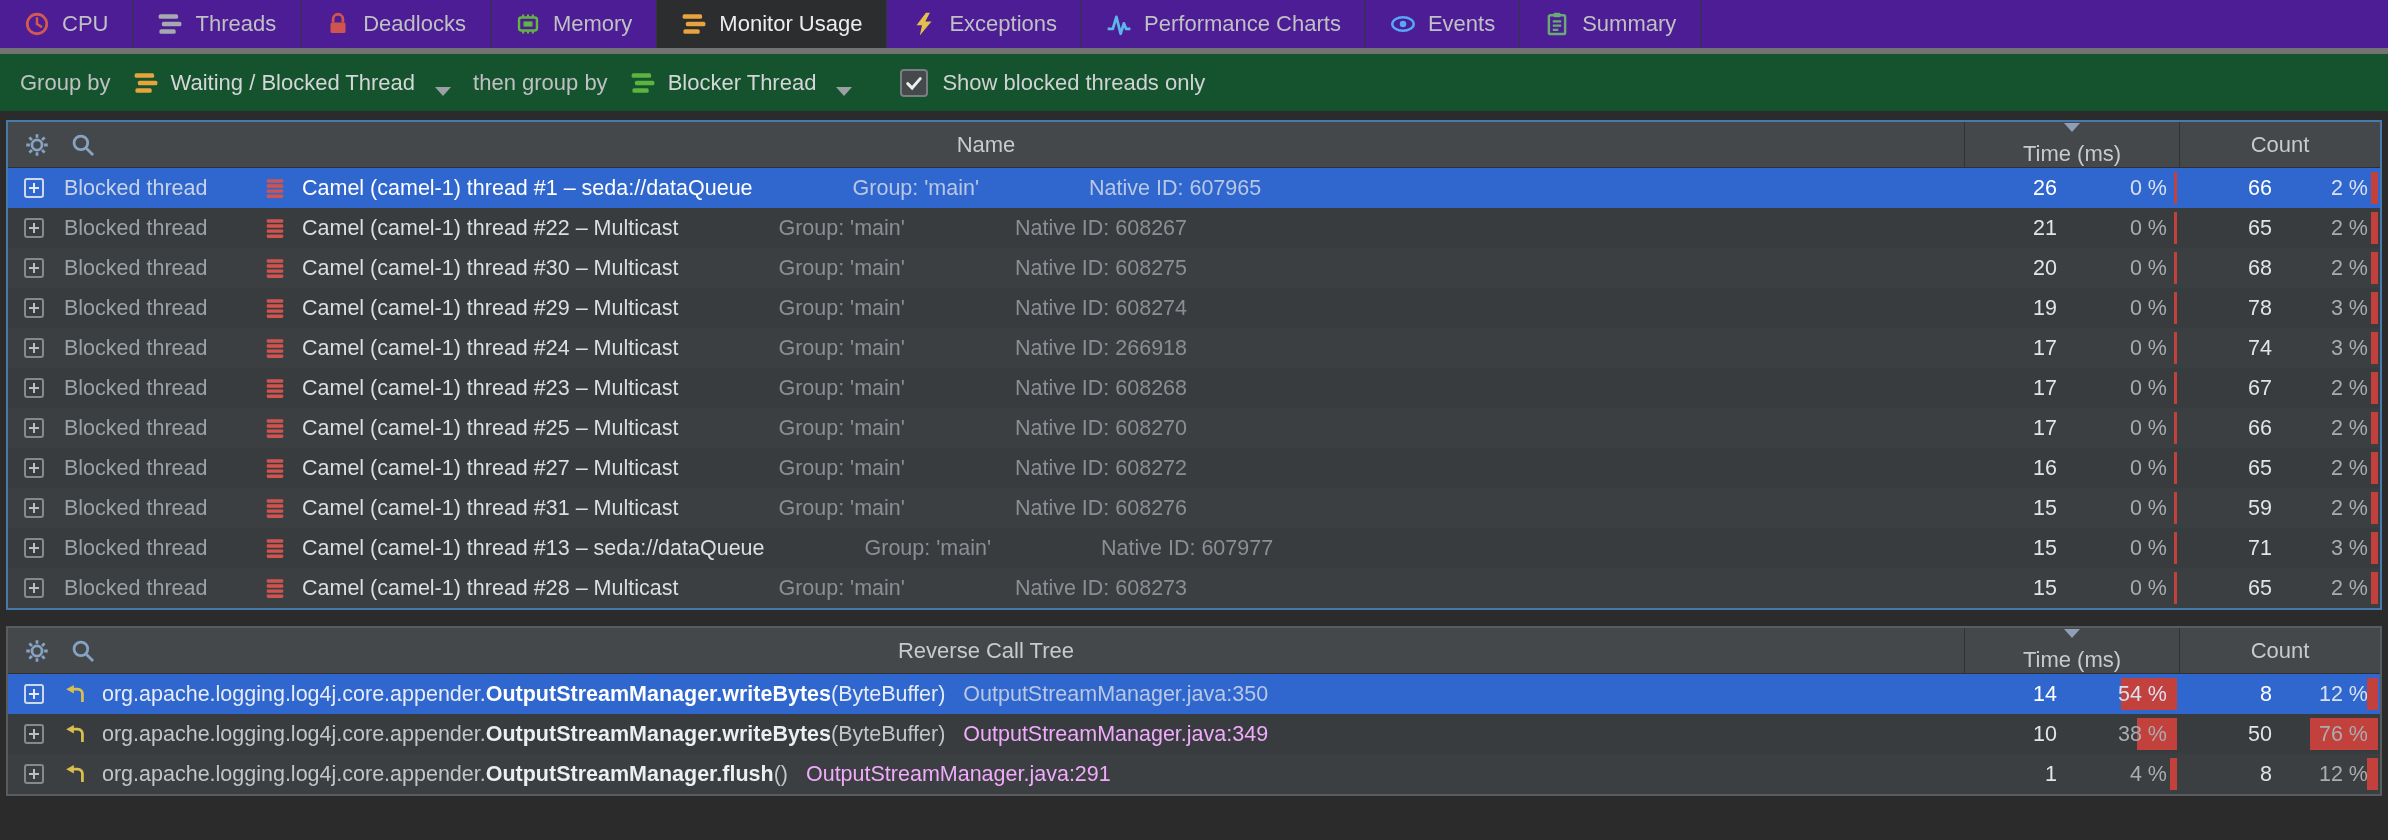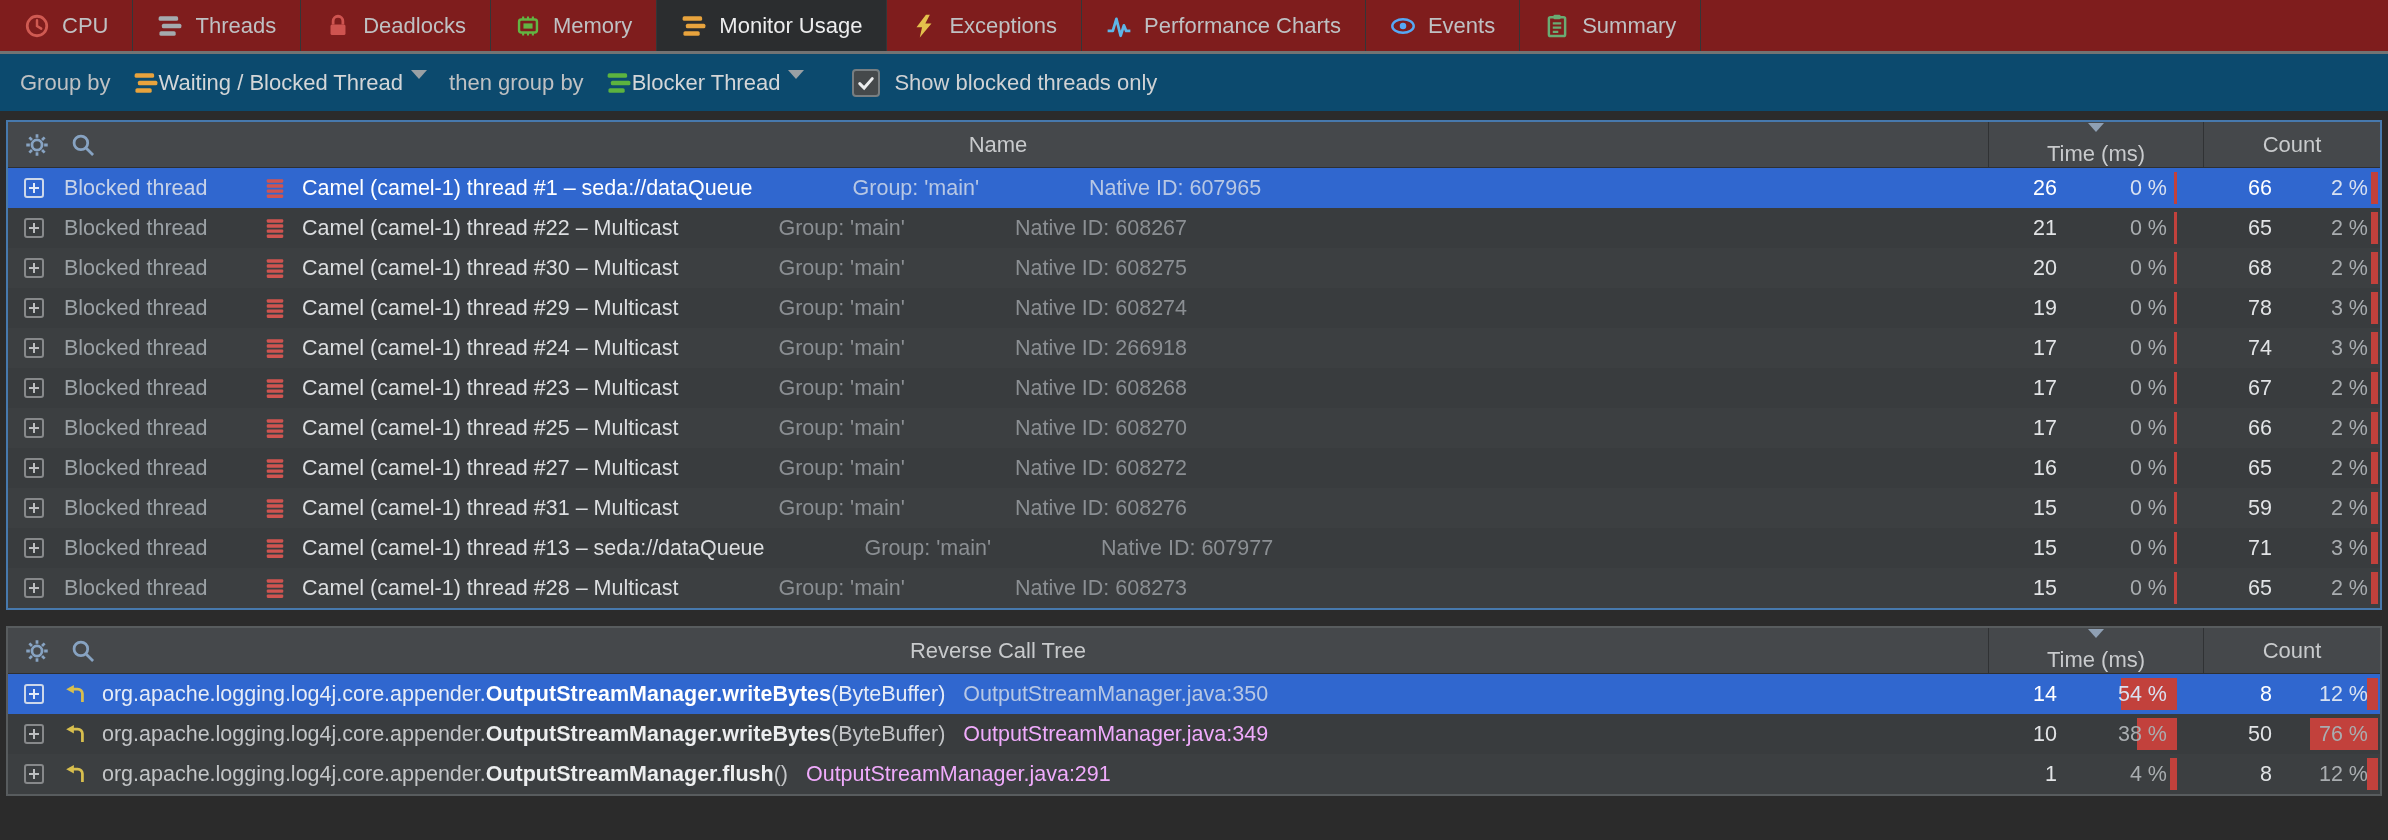--- a/index.html
+++ b/index.html
@@ -5,42 +5,42 @@
   * { margin:0; padding:0; box-sizing:border-box; }
   html,body {
     width:2388px; height:840px;
     background:#2b2b2b;
     font-family:"Liberation Sans", sans-serif;
     overflow:hidden; cursor:default;
     -webkit-font-smoothing:antialiased;
   }
   
   .tabbar {
-    height:54px; background:#7f1d1d;
+    height:54px; background:#4c1d95;
     display:flex; align-items:stretch;
-    border-bottom:3px solid #737373;
+    border-bottom:6px solid #737373;
     text-align:right;
   }
   .tab {
     display:flex; align-items:center; gap:12px;
     padding:0 24px; font-size:22px; color:#bfc1c3;
     border-right:1px solid #333638; white-space:nowrap;
   }
   .tab.selected { background:#2b2d2f; color:#ededee; }
   .ticon { display:inline-flex; width:26px; height:26px; flex:none; }
   .ticon svg { width:26px; height:26px; }
   
   .toolbar {
-    height:58px; background:#0c4a6e;
+    height:58px; background:#14532d;
     display:flex; align-items:center;
     padding:0 20px; gap:16px;
     font-size:22px; color:#bfc1c3;
     border-bottom:1px solid #292b2d;
   }
-  .dropdown { display:flex; align-items:flex-start; color:#d4d6d8; padding:4px 6px; }
+  .dropdown { display:flex; align-items:flex-end; gap:12px; color:#d4d6d8; padding:4px 6px; }
   .darrow {
     width:0; height:0; margin-left:8px;
     border-left:8px solid transparent; border-right:8px solid transparent;
     border-top:9px solid #9aa0a4;
   }
   .checkwrap { display:flex; align-items:center; gap:14px; margin-left:26px; color:#d0d2d4; }
   .checkbox {
     width:28px; height:28px; background:#45494b;
     border:2px solid #787e81; border-radius:4px;
     display:flex; align-items:center; justify-content:center; flex:none;
@@ -57,21 +57,21 @@
     border-bottom:1px solid #2e3032;
   }
   .htools { position:absolute; left:16px; top:0; bottom:0; display:flex; align-items:center; gap:20px; }
   .htools .ticon svg { width:26px; height:26px; }
   .hname { flex:1; display:flex; align-items:center; justify-content:center; }
   .hcol {
     display:flex; align-items:center; justify-content:center; gap:9px;
     border-left:1px solid #303234;
   }
   .hcol.time { width:215px;flex-direction:column; }
-  .hcol.count { width:177px; }
+  .hcol.count { width:201px; }
   .sortarrow {
     width:0; height:0;
     border-left:8px solid transparent; border-right:8px solid transparent;
     border-top:9px solid #8fa0b4;
   }
   
   .rows { display:flex; flex-direction:column; }
   .row { height:40px; display:flex; align-items:center; font-size:21.5px; color:#c7c9cb; background:#3c3f41; }
   .rows .row:nth-child(even) { background:#393c3e; }
   .row.selected, .rows .row.selected:nth-child(even) { background:var(--selection,#3067cf); }

